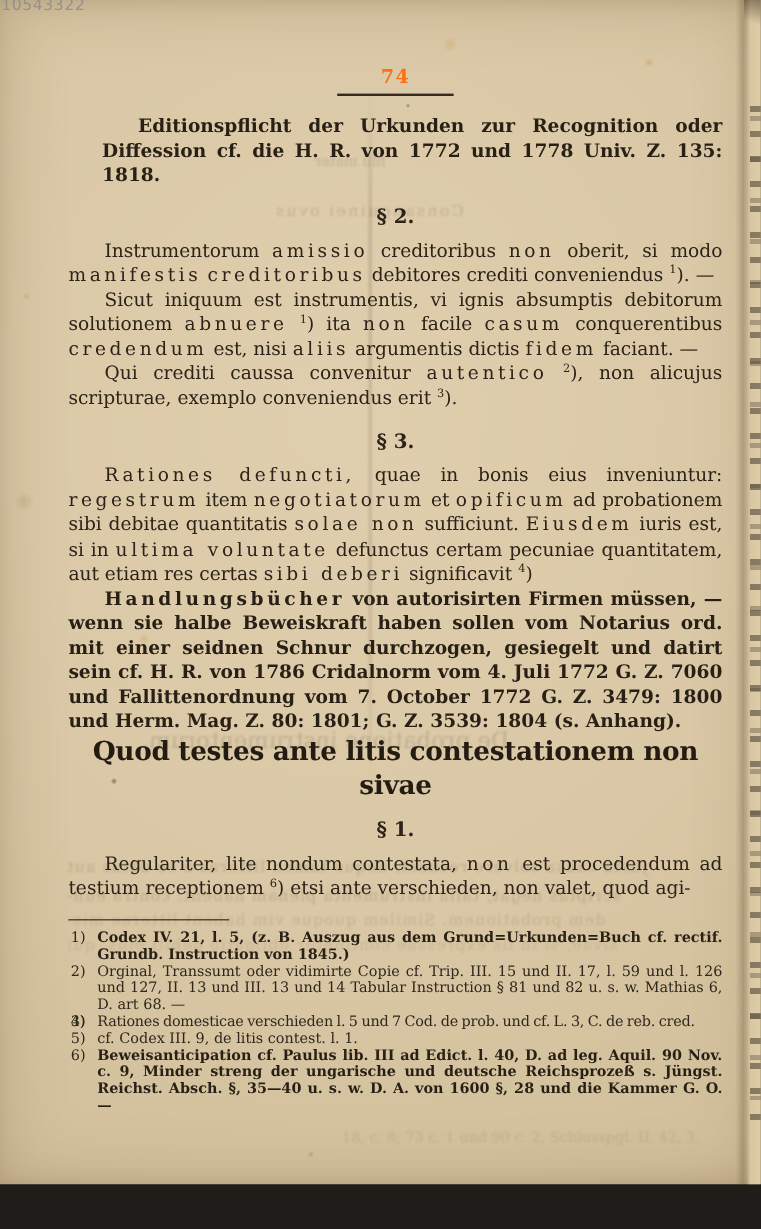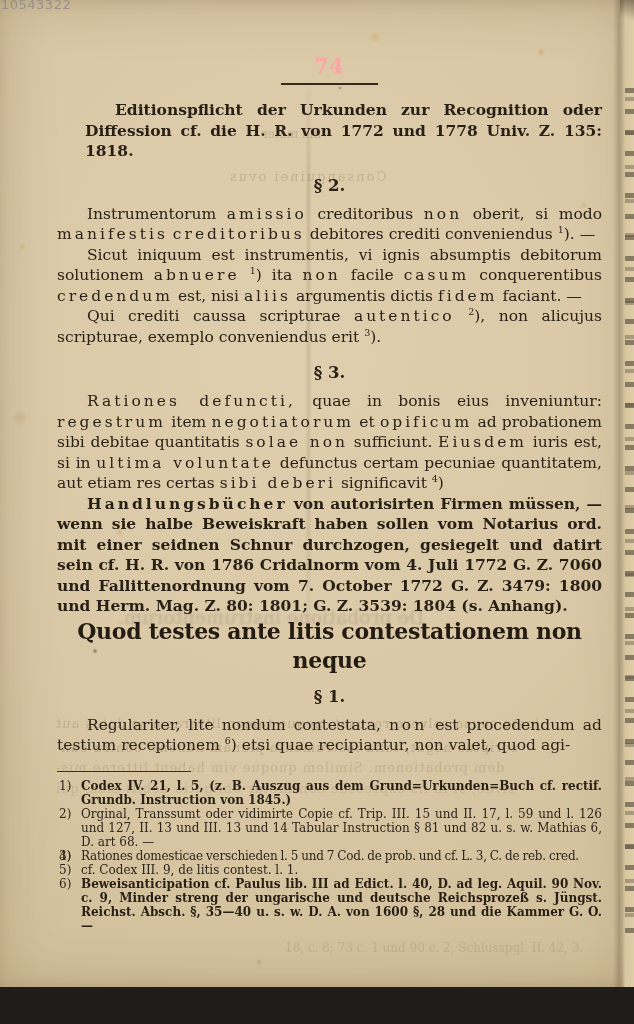--- a/index.html
+++ b/index.html
@@ -46,21 +46,21 @@
       radial-gradient(circle 4px  at 259px 962px, rgba(120,95,60,.30), transparent 70%); }
 
   
   .ghost { position:absolute; color:rgba(92,80,60,.55); opacity:.40;
     filter:blur(.7px); white-space:nowrap; font-family:"DejaVu Serif",serif; }
   .ghost.m { transform:scaleX(-1); }
 
   .content { position:absolute; left:57px; top:0; width:545px; color:#2c2218; }
 
   .pagehead { margin-top:54px; text-align:center; }
-  .pagenum { font-weight:700; font-size:20px; letter-spacing:1px; color:#fca5a5; }
+  .pagenum { font-weight:700; font-size:16px; letter-spacing:1px; color:#f97316; }
   .pagenum-rule { width:97px; height:2px; background:#352a20; margin:5px auto 0;
     box-shadow:0 4px 2px -1px rgba(85,68,46,.35); }
 
   .body { font-size:15.5px; line-height:20.5px; text-align:justify; margin:0; }
   .ind1 { text-indent:30px; }
   .frak { font-weight:700; color:#281f15; }
   .sp  { letter-spacing:3px; }
   .sup { font-size:9.5px; vertical-align:super; line-height:0; letter-spacing:0; }
 
   .sechead { font-weight:600; font-size:16.5px; text-align:center; margin:14px 0 9px; color:#2c2218; }
@@ -104,32 +104,32 @@
       <div class="pagenum">74</div>
       <div class="pagenum-rule"></div>
     </div>
 
     <div class="spacer6"></div>
     <p class="body frak ind1" style="margin-top:13px;margin-left:28px;"><span>Editionspflicht der Urkunden zur Recognition oder Diffession cf. die H. R. von 1772 und 1778 Univ. Z. 135: 1818.</span></p>
 
     <h2 class="sechead">§ 2.</h2>
     <p class="body ind1"><span>Instrumentorum </span><span class="sp">amissio</span><span> creditoribus </span><span class="sp">non</span><span> oberit, si modo </span><span class="sp">manifestis</span><span> </span><span class="sp">creditoribus</span><span> debitores crediti conveniendus </span><span class="sup">1</span><span>). —</span></p>
     <p class="body ind1"><span>Sicut iniquum est instrumentis, vi ignis absumptis debitorum solutionem </span><span class="sp">abnuere</span><span> </span><span class="sup">1</span><span>) ita </span><span class="sp">non</span><span> facile </span><span class="sp">casum</span><span> conquerentibus </span><span class="sp">credendum</span><span> est, nisi </span><span class="sp">aliis</span><span> argumentis dictis </span><span class="sp">fidem</span><span> faciant. —</span></p>
-    <p class="body ind1"><span>Qui crediti caussa scripturae </span><span class="sp">autentico</span><span> </span><span class="sup">2</span><span>), non alicujus scripturae, exemplo conveniendus erit </span><span class="sup">3</span><span>).</span></p>
+    <p class="body ind1"><span>Qui crediti caussa convenitur </span><span class="sp">autentico</span><span> </span><span class="sup">2</span><span>), non alicujus scripturae, exemplo conveniendus erit </span><span class="sup">3</span><span>).</span></p>
 
     <h2 class="sechead mt">§ 3.</h2>
     <p class="body ind1"><span class="sp">Rationes defuncti,</span><span> quae in bonis eius inveniuntur: </span><span class="sp">regestrum</span><span> item </span><span class="sp">negotiatorum</span><span> et </span><span class="sp">opificum</span><span> ad probationem sibi debitae quantitatis </span><span class="sp">solae non</span><span> sufficiunt. </span><span class="sp">Eiusdem</span><span> iuris est, si in </span><span class="sp">ultima voluntate</span><span> defunctus certam pecuniae quantitatem, aut etiam res certas </span><span class="sp">sibi deberi</span><span> significavit </span><span class="sup">4</span><span>)</span></p>
     <p class="body frak ind1"><span class="sp">Handlungsbücher</span><span> von autorisirten Firmen müssen, — wenn sie halbe Beweiskraft haben sollen vom Notarius ord. mit einer seidnen Schnur durchzogen, gesiegelt und datirt sein cf. H. R. von 1786 Cridalnorm vom 4. Juli 1772 G. Z. 7060 und Fallittenordnung vom 7. October 1772 G. Z. 3479: 1800 und Herm. Mag. Z. 80: 1801;  G. Z. 3539: 1804 (s. Anhang).</span></p>
 
     <h1 class="main-title">
-      <span style="display:block;">Quod testes ante litis contestationem non neque</span>
+      <span style="display:block;">Quod testes ante litis contestationem non sivae</span>
     </h1>
 
     <h2 class="sechead" style="margin-top:12px;">§ 1.</h2>
-    <p class="body ind1"><span>Regulariter, lite nondum contestata, </span><span class="sp">non</span><span> est procedendum ad testium receptionem </span><span class="sup">6</span><span>) etsi quae recipiantur, non valet, quod agi-</span></p>
+    <p class="body ind1"><span>Regulariter, lite nondum contestata, </span><span class="sp">non</span><span> est procedendum ad testium receptionem </span><span class="sup">6</span><span>) etsi ante verschieden, non valet, quod agi-</span></p>
 
     <div class="fnrule"></div>
     <div class="footnotes">
       <div class="fn">
         <span class="fnm">1)</span><span class="frak" style="font-weight:600;"><span>Codex IV. 21, l. 5, (z. B. Auszug aus dem Grund=Urkunden=Buch cf. rectif. Grundb. Instruction von 1845.)</span></span>
       </div>
       <div class="fn">
         <span class="fnm">2)</span><span><span>Orginal, Transsumt oder vidimirte Copie cf. Trip. III. 15 und II. 17, l. 59 und l. 126 und 127, II. 13 und III. 13 und 14 Tabular Instruction § 81 und 82 u. s. w. Mathias 6, D. art 68. —</span></span>
       </div>
       <div class="fn">

